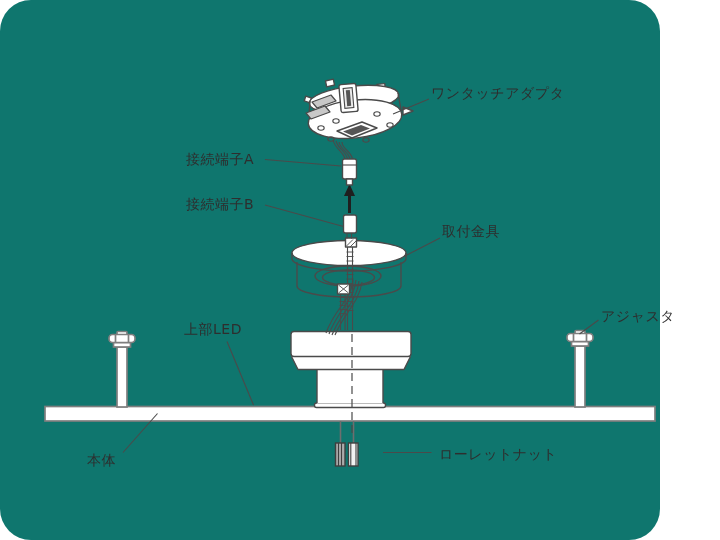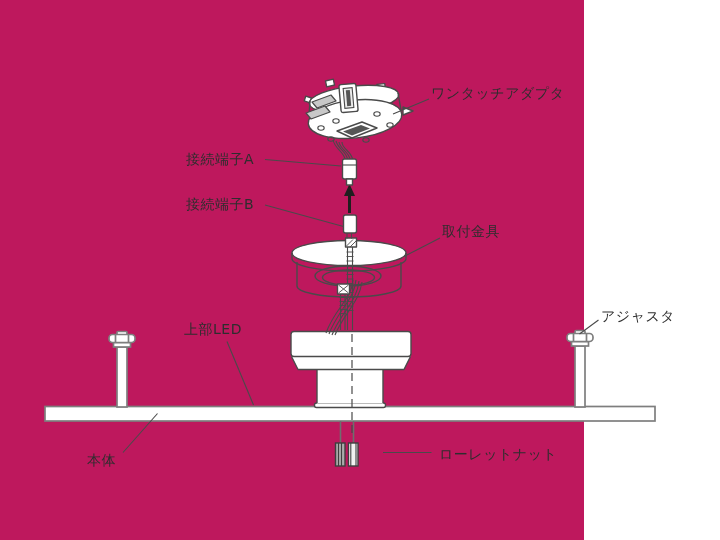--- a/index.html
+++ b/index.html
@@ -1,18 +1,18 @@
 <!DOCTYPE html>
 <html><head>
 <meta charset="utf-8">
 <style>
   html,body { margin:0; padding:0; background:#ffffff; }
   body { width:720px; height:540px; overflow:hidden;
          font-family:"DejaVu Sans","Liberation Sans",sans-serif; }
-  .stage { position:relative; width:584px; height:540px; background:#be185d; }
+  .stage { position:relative; width:660px; height:540px; background:#0f766e;border-radius:31px; }
   svg { position:absolute; left:0; top:0; }
   svg text { font-family:"DejaVu Sans","Liberation Sans",sans-serif;
              font-size:14px; fill:#2e2e2e; letter-spacing:0.5px; }
   .ln   { fill:none;    stroke:#4a4a4a; stroke-width:1.4; stroke-linejoin:round; }
   .lnf  { fill:#ffffff; stroke:#4a4a4a; stroke-width:1.4; stroke-linejoin:round; }
   .thin { fill:none;    stroke:#4a4a4a; stroke-width:1.1; }
   .tick { fill:none;    stroke:#4a4a4a; stroke-width:0.9; }
   .gray   { fill:#ffffff; stroke:#7e7e7e; stroke-width:1.7; }
   .grayln { fill:none;    stroke:#7e7e7e; stroke-width:1.7; }
   .leader { fill:none;    stroke:#4a4a4a; stroke-width:1.1; }

